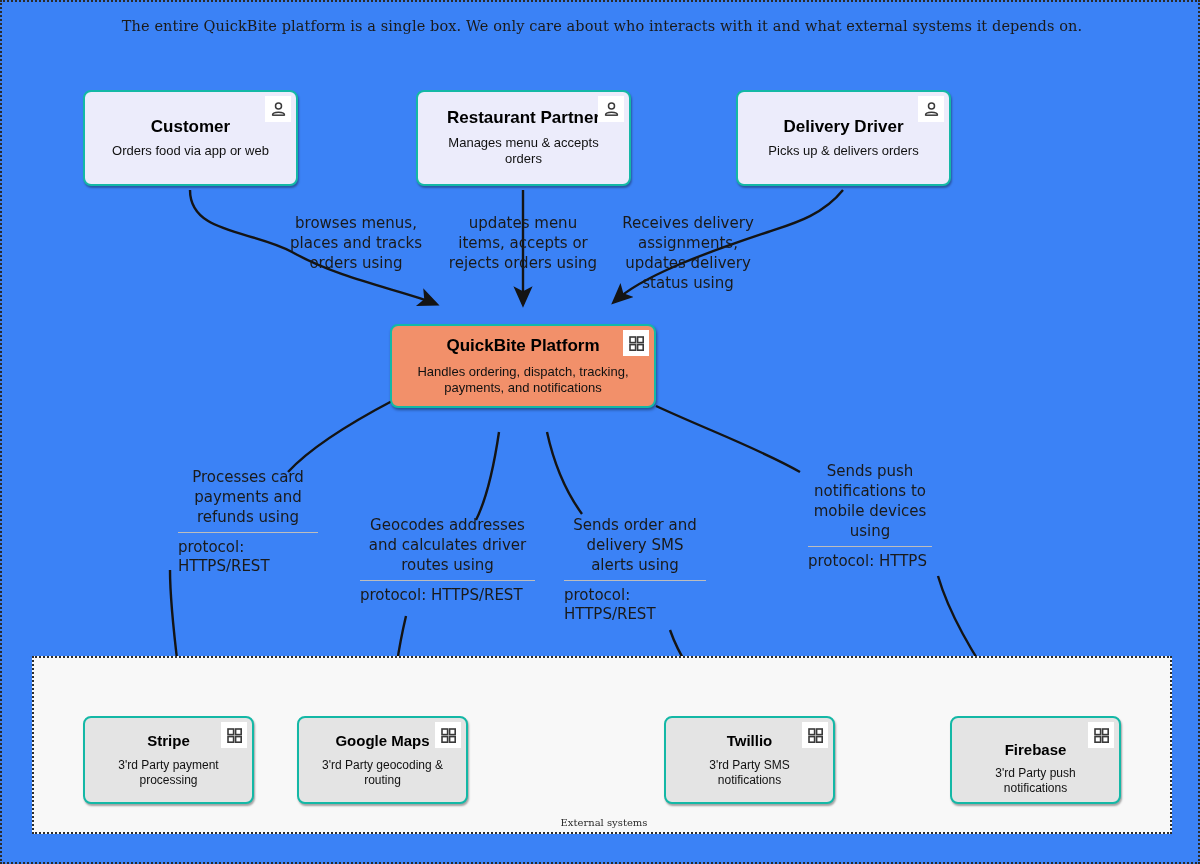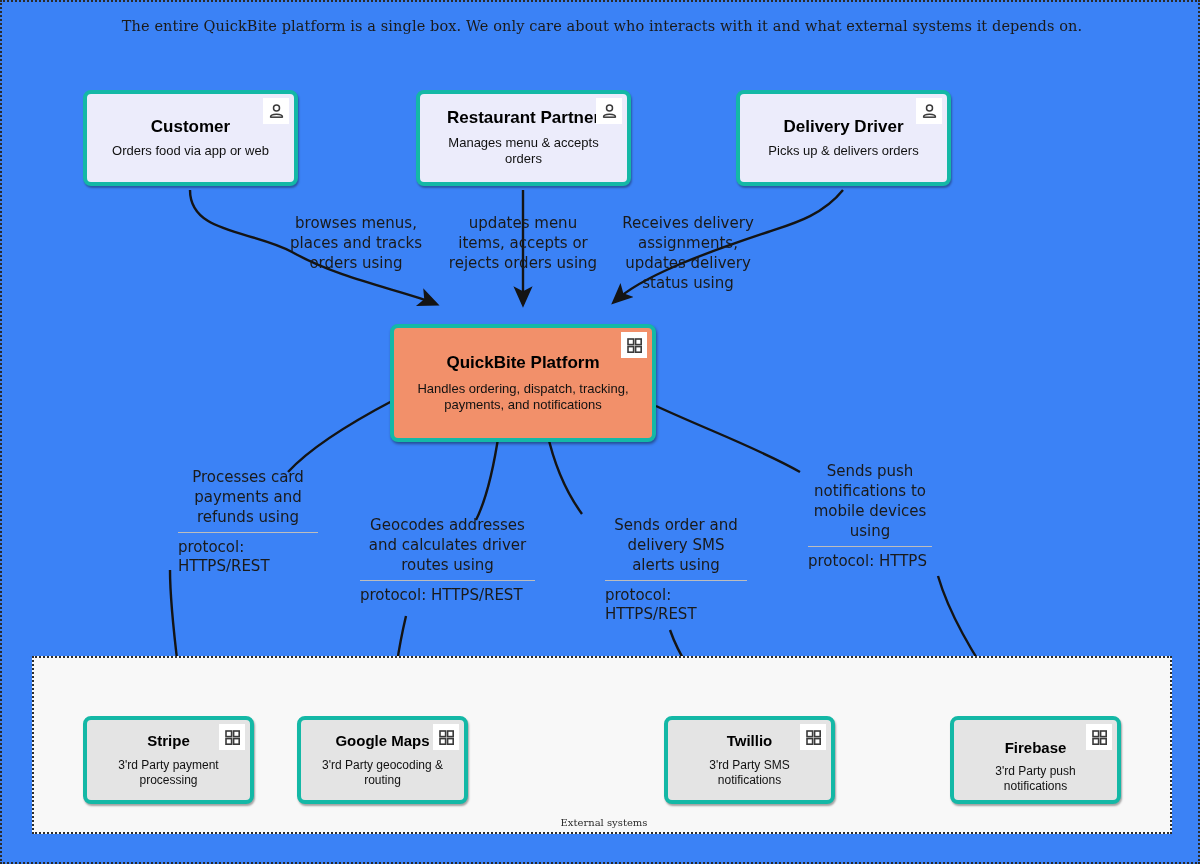--- a/index.html
+++ b/index.html
@@ -36,21 +36,21 @@
     position: absolute;
     top: 0; left: 0;
     width: 1200px;
     height: 864px;
     pointer-events: none;
   }
   
   .node {
     position: absolute;
     box-sizing: border-box;
-    border: 4px solid #14b8a6;
+    border: 2px solid #14b8a6;
     border-radius: 8px;
     display: flex;
     flex-direction: column;
     align-items: center;
     justify-content: center;
     text-align: center;
     padding: 6px 14px;
   }
   .node .title {
     font-family: "Liberation Sans", sans-serif;
@@ -71,21 +71,21 @@
     box-shadow: 1px 2px 2px rgba(0,0,0,0.32);
   }
   .actor .title { font-size: 17px; margin-bottom: 7px; }
   .actor .desc  { font-size: 13px; }
 
   
   #platform {
     left: 388px;
     top: 322px;
     width: 266px;
-    height: 118px;
+    height: 84px;
     background: #F2906A;
     box-shadow: 1px 2px 3px rgba(0,0,0,0.4);
   }
   #platform .title { font-size: 17px; margin-bottom: 8px; }
   #platform .desc  { font-size: 13px; }
 
   
   .ext {
     width: 171px;
     height: 88px;
@@ -249,21 +249,21 @@
   <div class="edge-label" style="left:176px; top:466px; width:140px;">
     <span class="desc-txt">Processes card payments and refunds using</span>
     <div class="tech">protocol: HTTPS/REST</div>
   </div>
 
   <div class="edge-label" style="left:358px; top:514px; width:175px;">
     <span class="desc-txt">Geocodes addresses and calculates driver routes using</span>
     <div class="tech">protocol: HTTPS/REST</div>
   </div>
 
-  <div class="edge-label" style="left:562px; top:514px; width:142px;margin-left:41px;">
+  <div class="edge-label" style="left:562px; top:514px; width:142px;">
     <span class="desc-txt">Sends order and delivery SMS alerts using</span>
     <div class="tech">protocol: HTTPS/REST</div>
   </div>
 
   <div class="edge-label" style="left:806px; top:460px; width:124px;">
     <span class="desc-txt">Sends push notifications to mobile devices using</span>
     <div class="tech">protocol: HTTPS</div>
   </div>
 
   <div id="ext-boundary">

